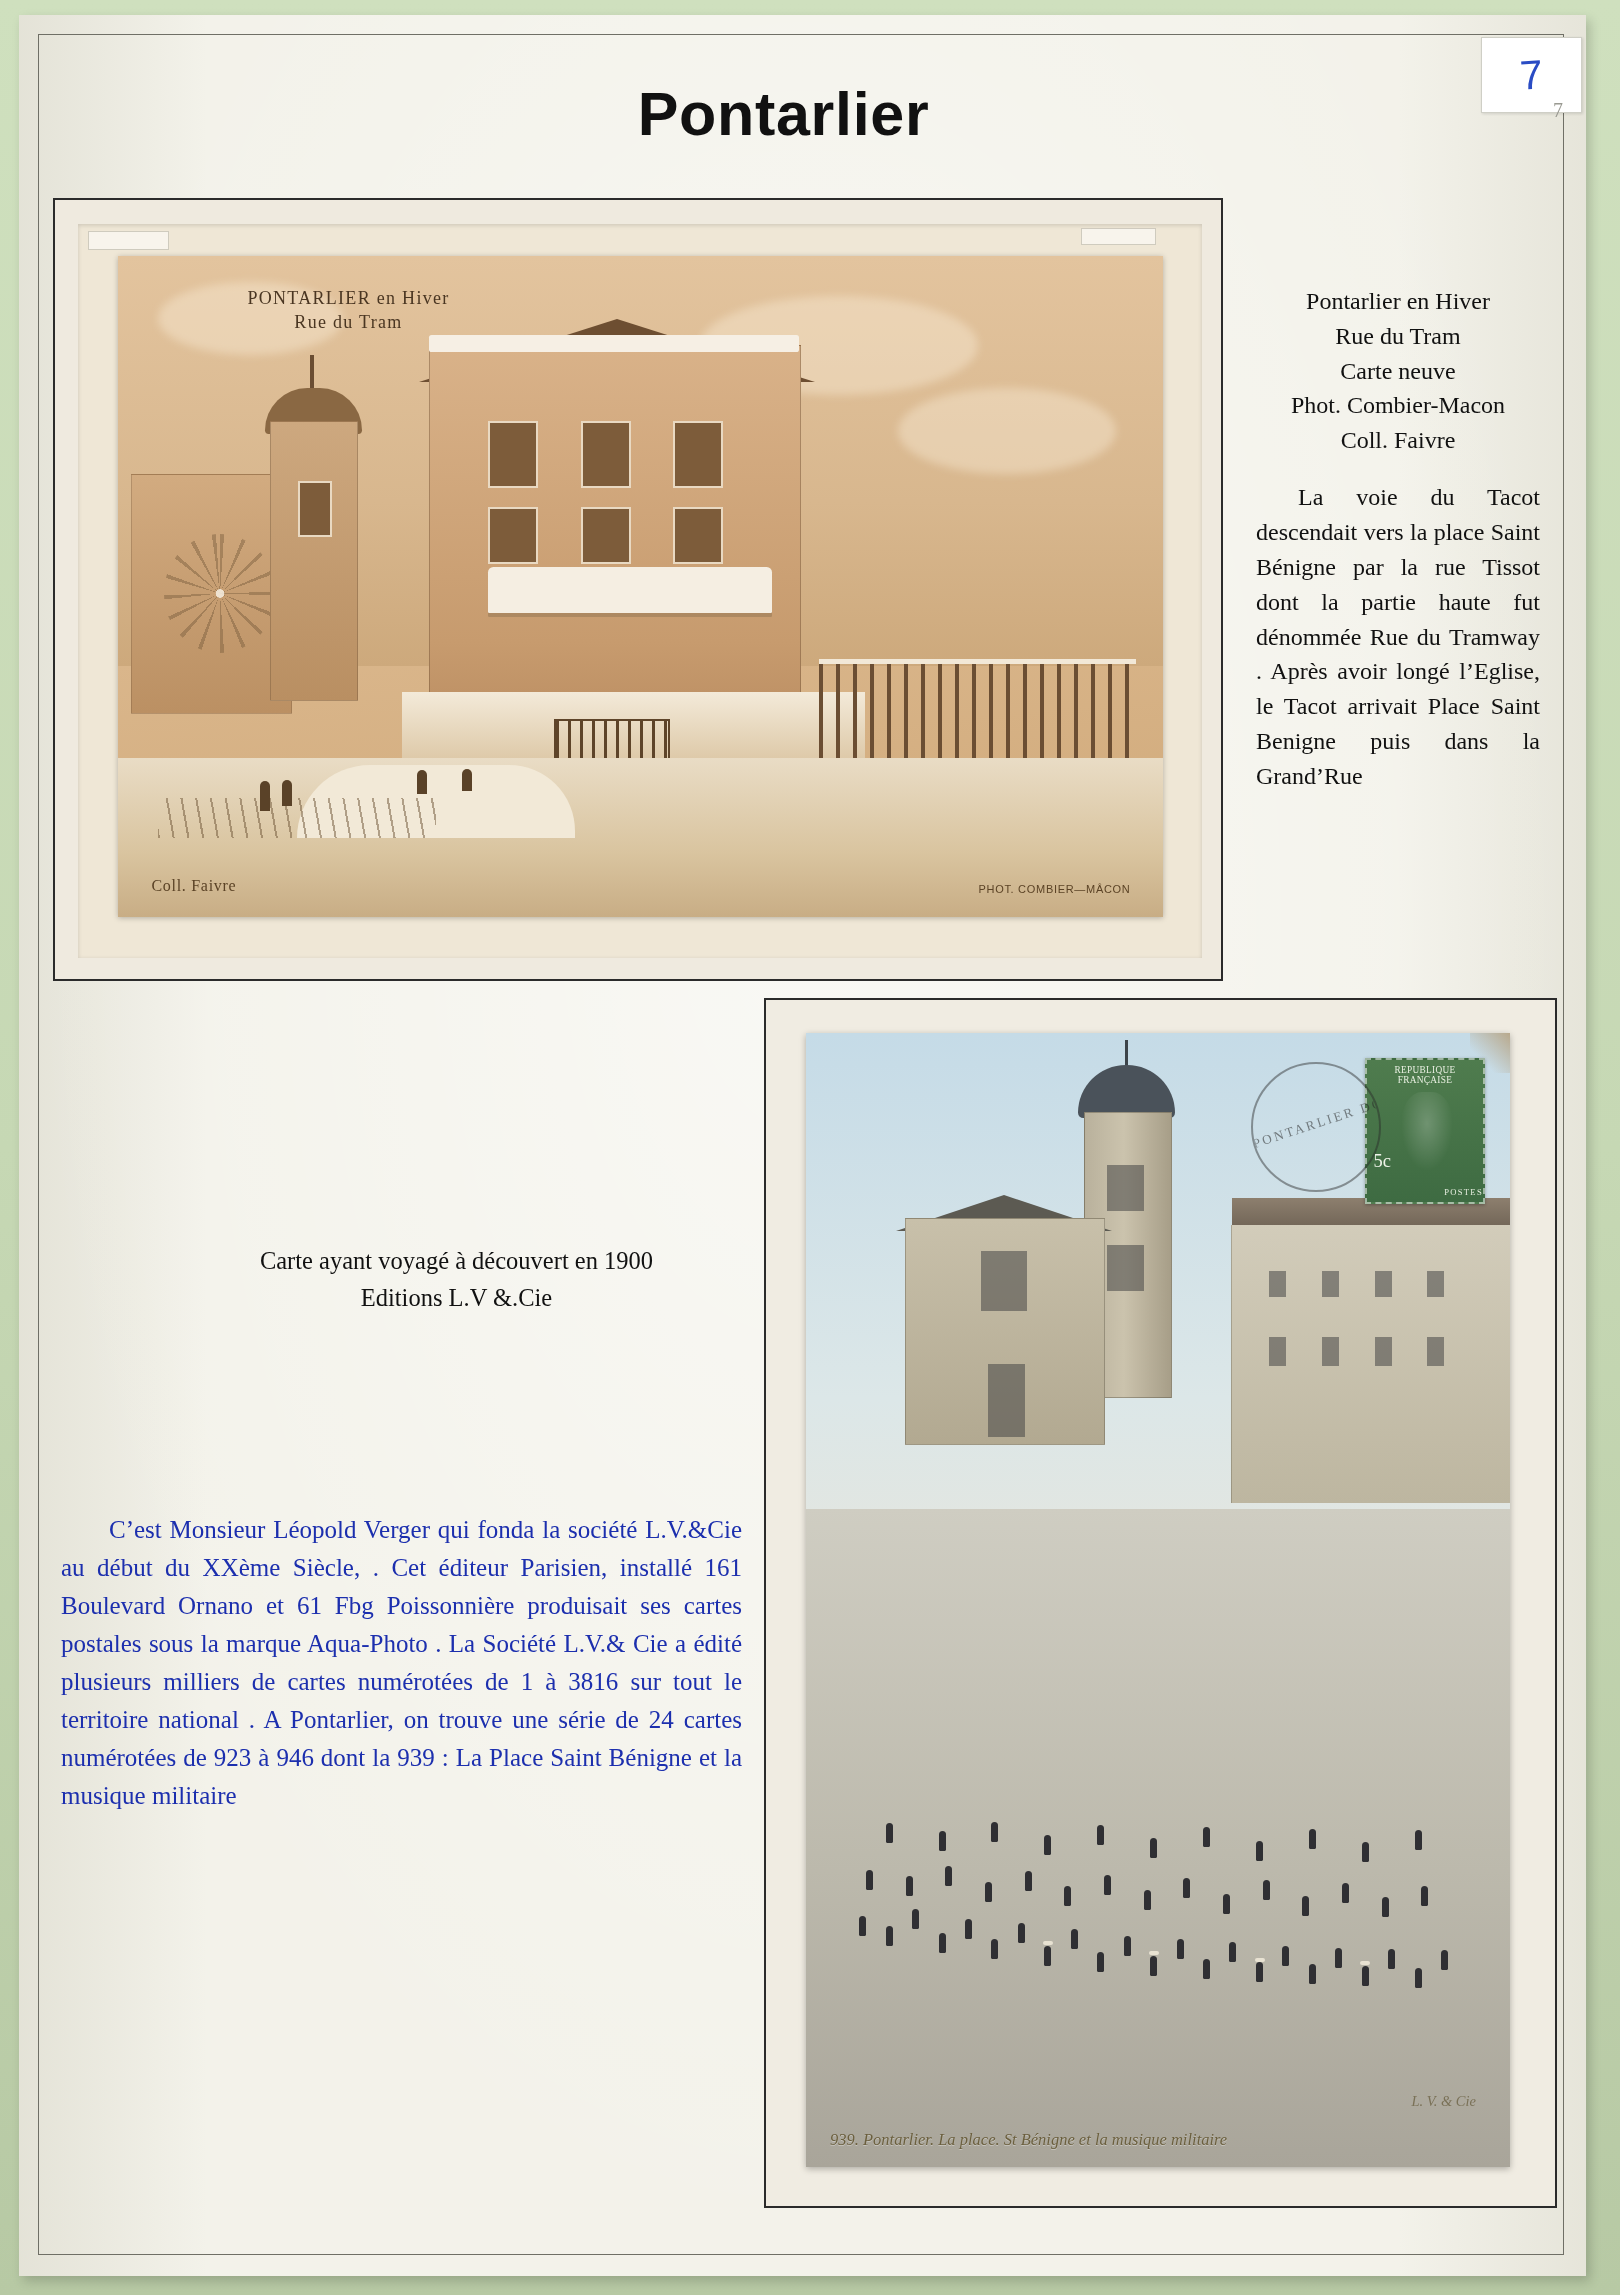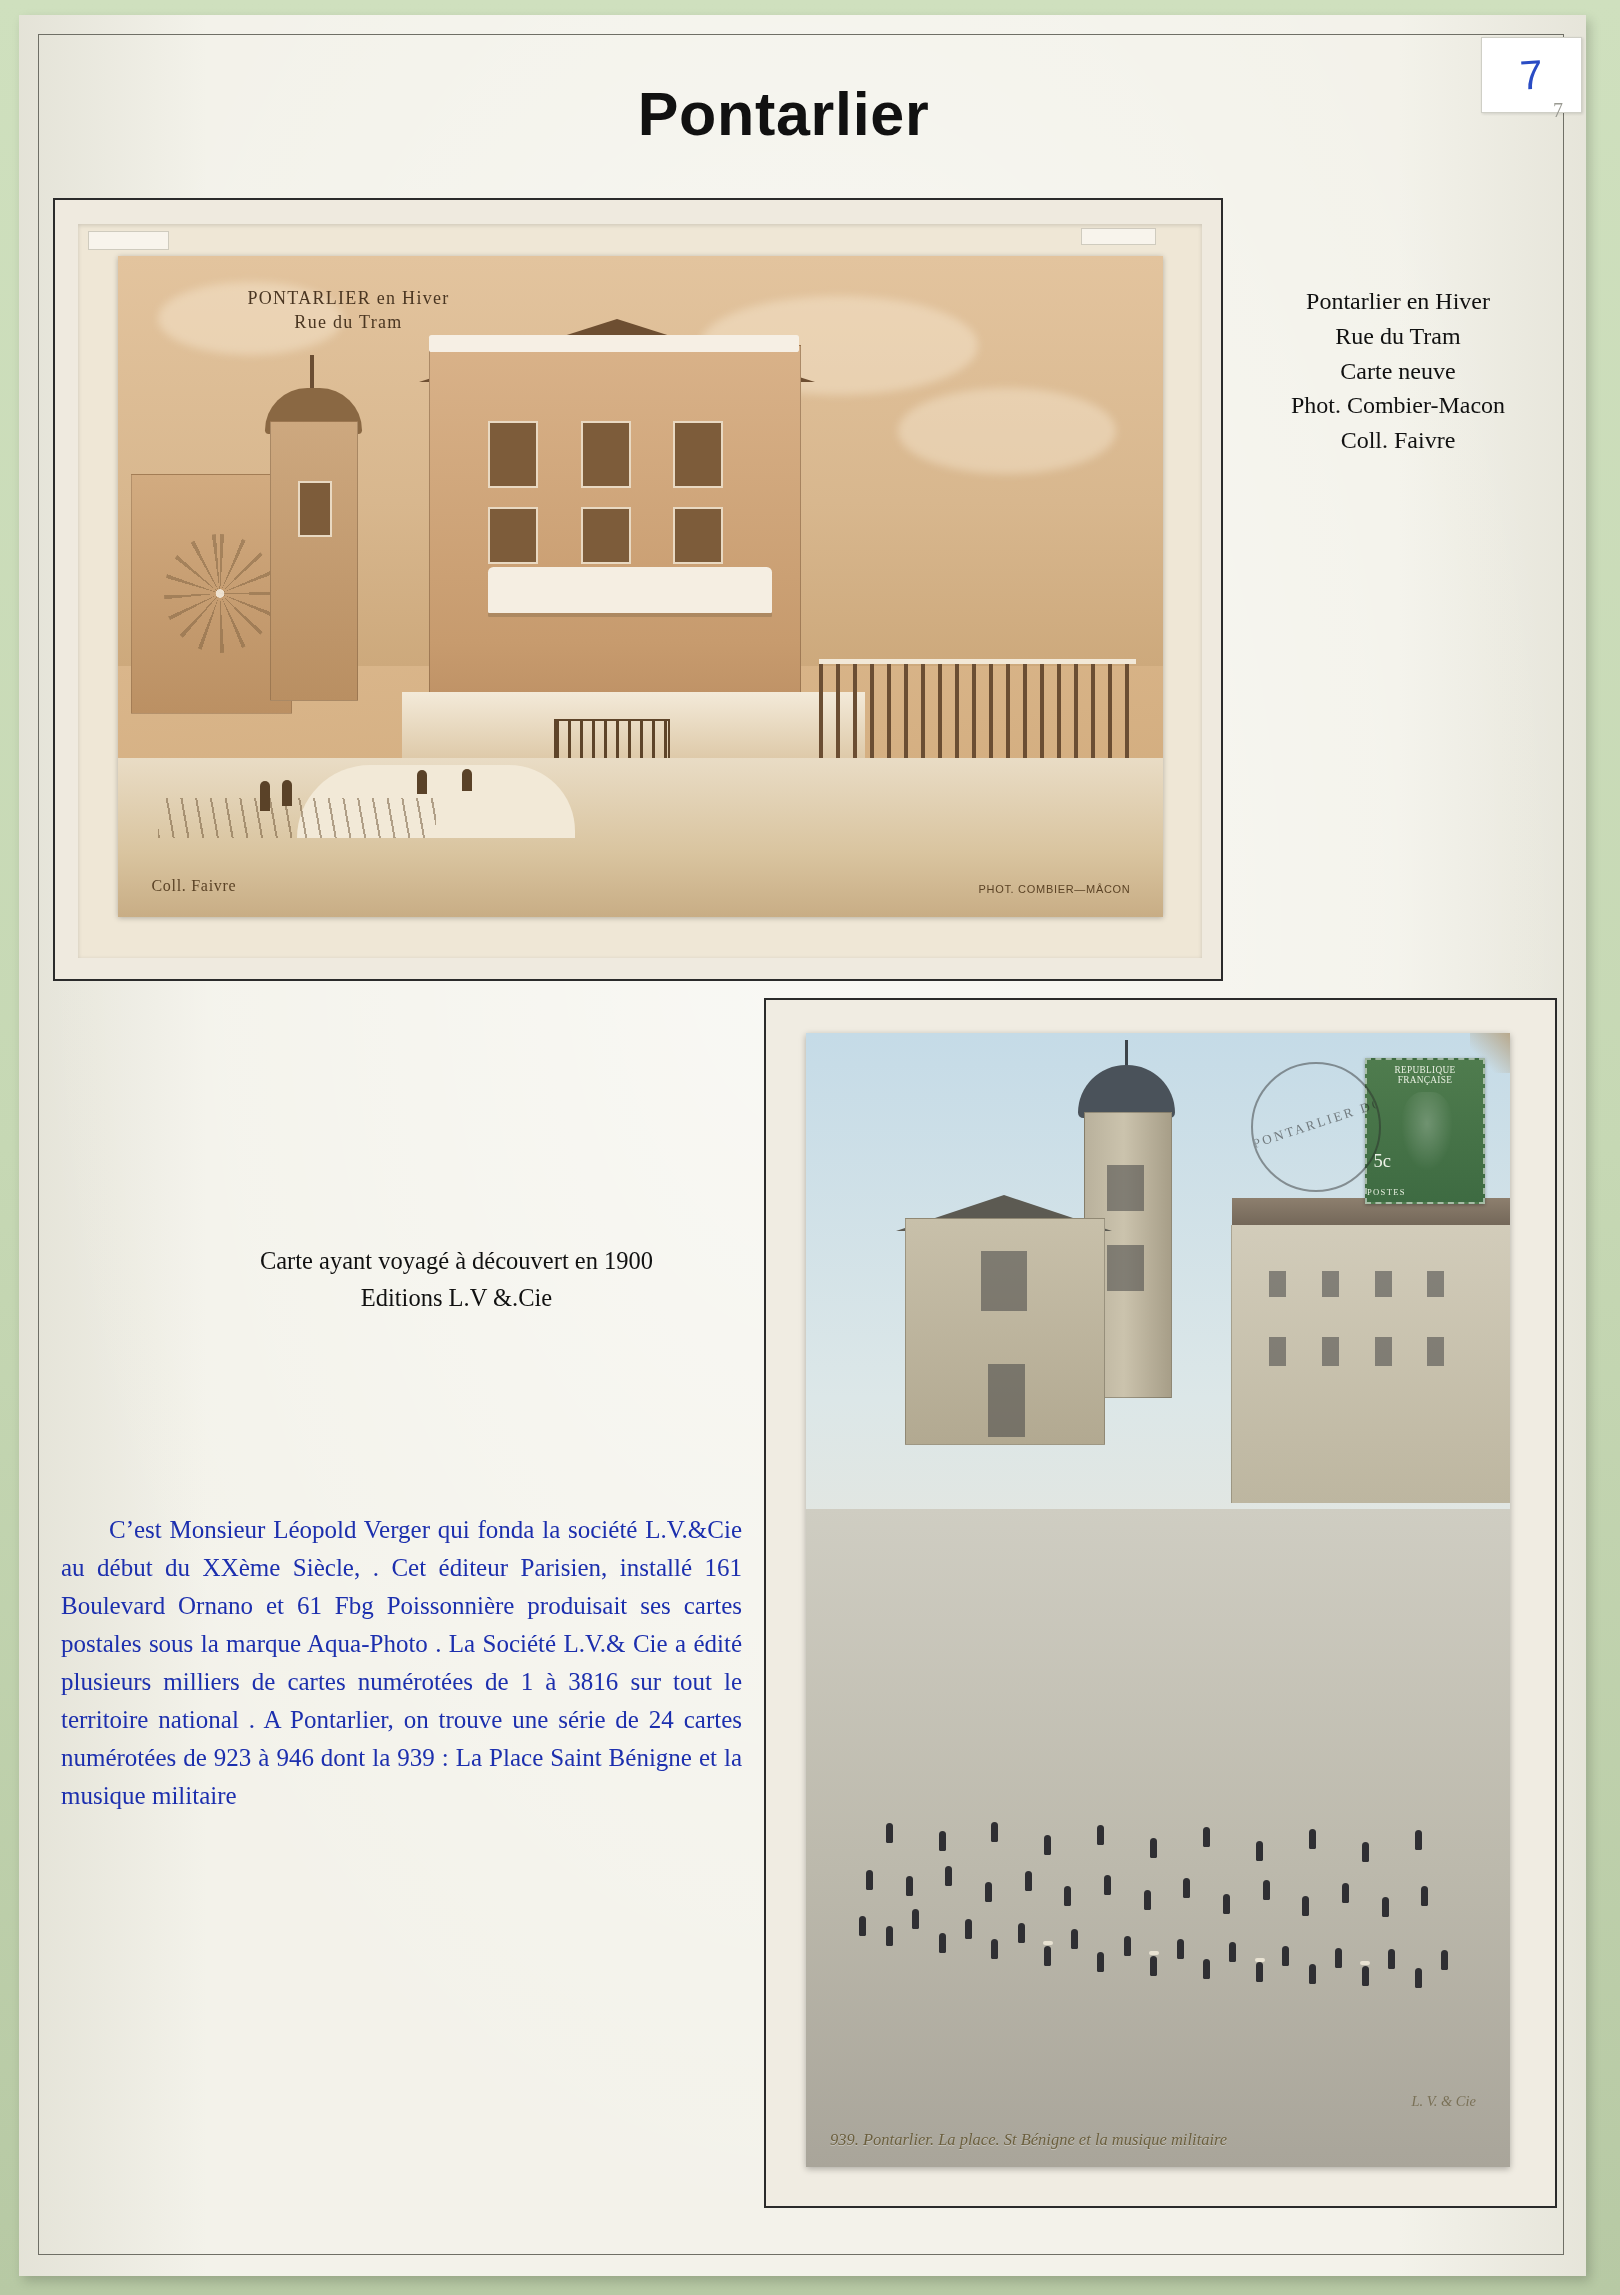--- a/index.html
+++ b/index.html
@@ -349,21 +349,21 @@
   }
   #pc2 .stamp .st-top {
     position:absolute; top:5.3px; left:0; width:100%; text-align:center;
     font-family:"Liberation Serif", serif; font-size: 9.3px; color:#e9f0e2; letter-spacing:0.3px;
   }
   #pc2 .stamp .st-val {
     position:absolute; left: 6.6px; bottom: 30px;
     font-family:"Liberation Serif", serif; font-size: 18.5px; color:#eef3e8;
   }
   #pc2 .stamp .st-bot {
-    position:absolute; bottom:5.3px; left:0; width:100%; text-align:left;
+    position:absolute; bottom:5.3px; left:0; width:100%; text-align:right;
     font-family:"Liberation Serif", serif; font-size: 8.6px; color:#e9f0e2; letter-spacing:1.3px;
   }
   #pc2 .stamp .sower {
     position:absolute; left: 34px; top: 32px; width: 52px; height: 79px;
     background: radial-gradient(ellipse at 50% 40%, rgba(255,255,255,0.22), rgba(255,255,255,0) 70%);
     border-radius: 40% 40% 30% 30%;
   }
   #pc2 .postmark {
     position:absolute; right: 129px; top: 29px;
     width: 126px; height: 126px;
@@ -470,20 +470,21 @@
   </div>
 
   <div id="text-right">
     <div class="head">
       <div>Pontarlier en Hiver</div>
       <div>Rue du Tram</div>
       <div>Carte neuve</div>
       <div>Phot. Combier-Macon</div>
       <div>Coll. Faivre</div>
     </div>
+    <div class="body">La voie du Tacot descendait vers la place Saint Bénigne par la rue Tissot dont la partie haute fut dénommée Rue du Tramway . Après avoir longé l’Eglise, le Tacot arrivait Place Saint Benigne puis dans la Grand’Rue</div>
   </div>
 
   <div id="text-left-head">
     <div>Carte ayant voyagé à découvert en 1900</div>
     <div>Editions L.V &amp;.Cie</div>
   </div>
 
   <div id="text-left-body">
     <p>C’est Monsieur Léopold Verger qui fonda la société L.V.&amp;Cie au début du XXème Siècle, . Cet éditeur Parisien, installé 161 Boulevard Ornano et 61 Fbg Poissonnière produisait ses cartes postales sous la marque Aqua-Photo . La Société L.V.&amp; Cie a édité plusieurs milliers de cartes numérotées de 1 à 3816 sur tout le territoire national . A Pontarlier, on trouve une série de 24 cartes numérotées de 923 à 946 dont la 939 : La Place Saint Bénigne et la musique militaire</p>
   </div>

